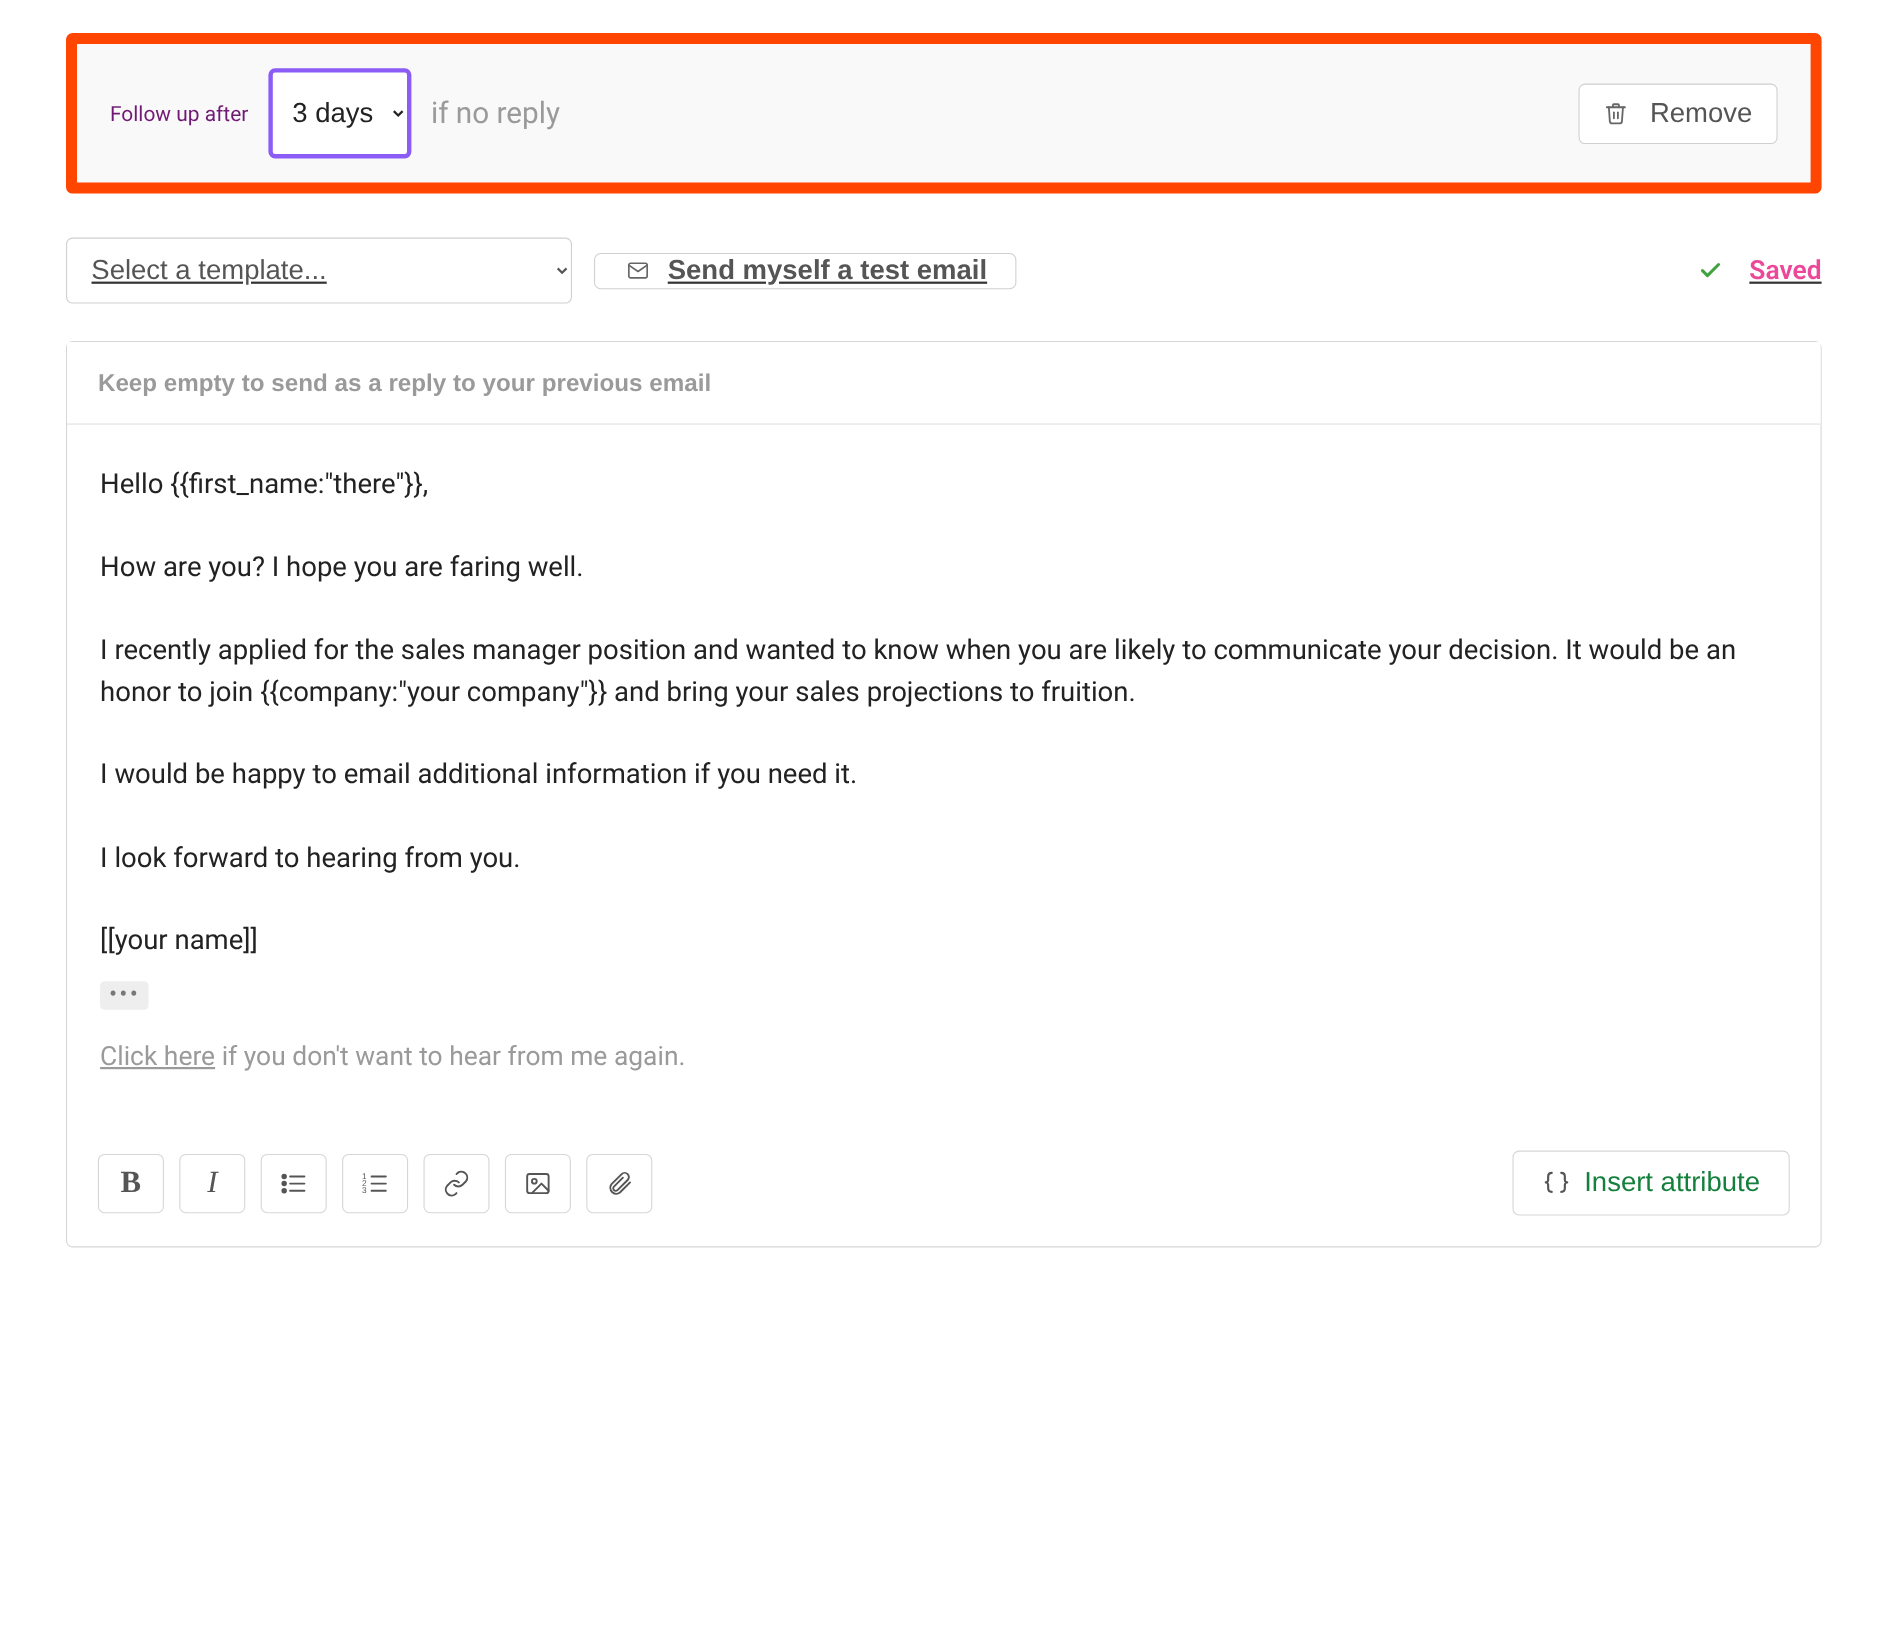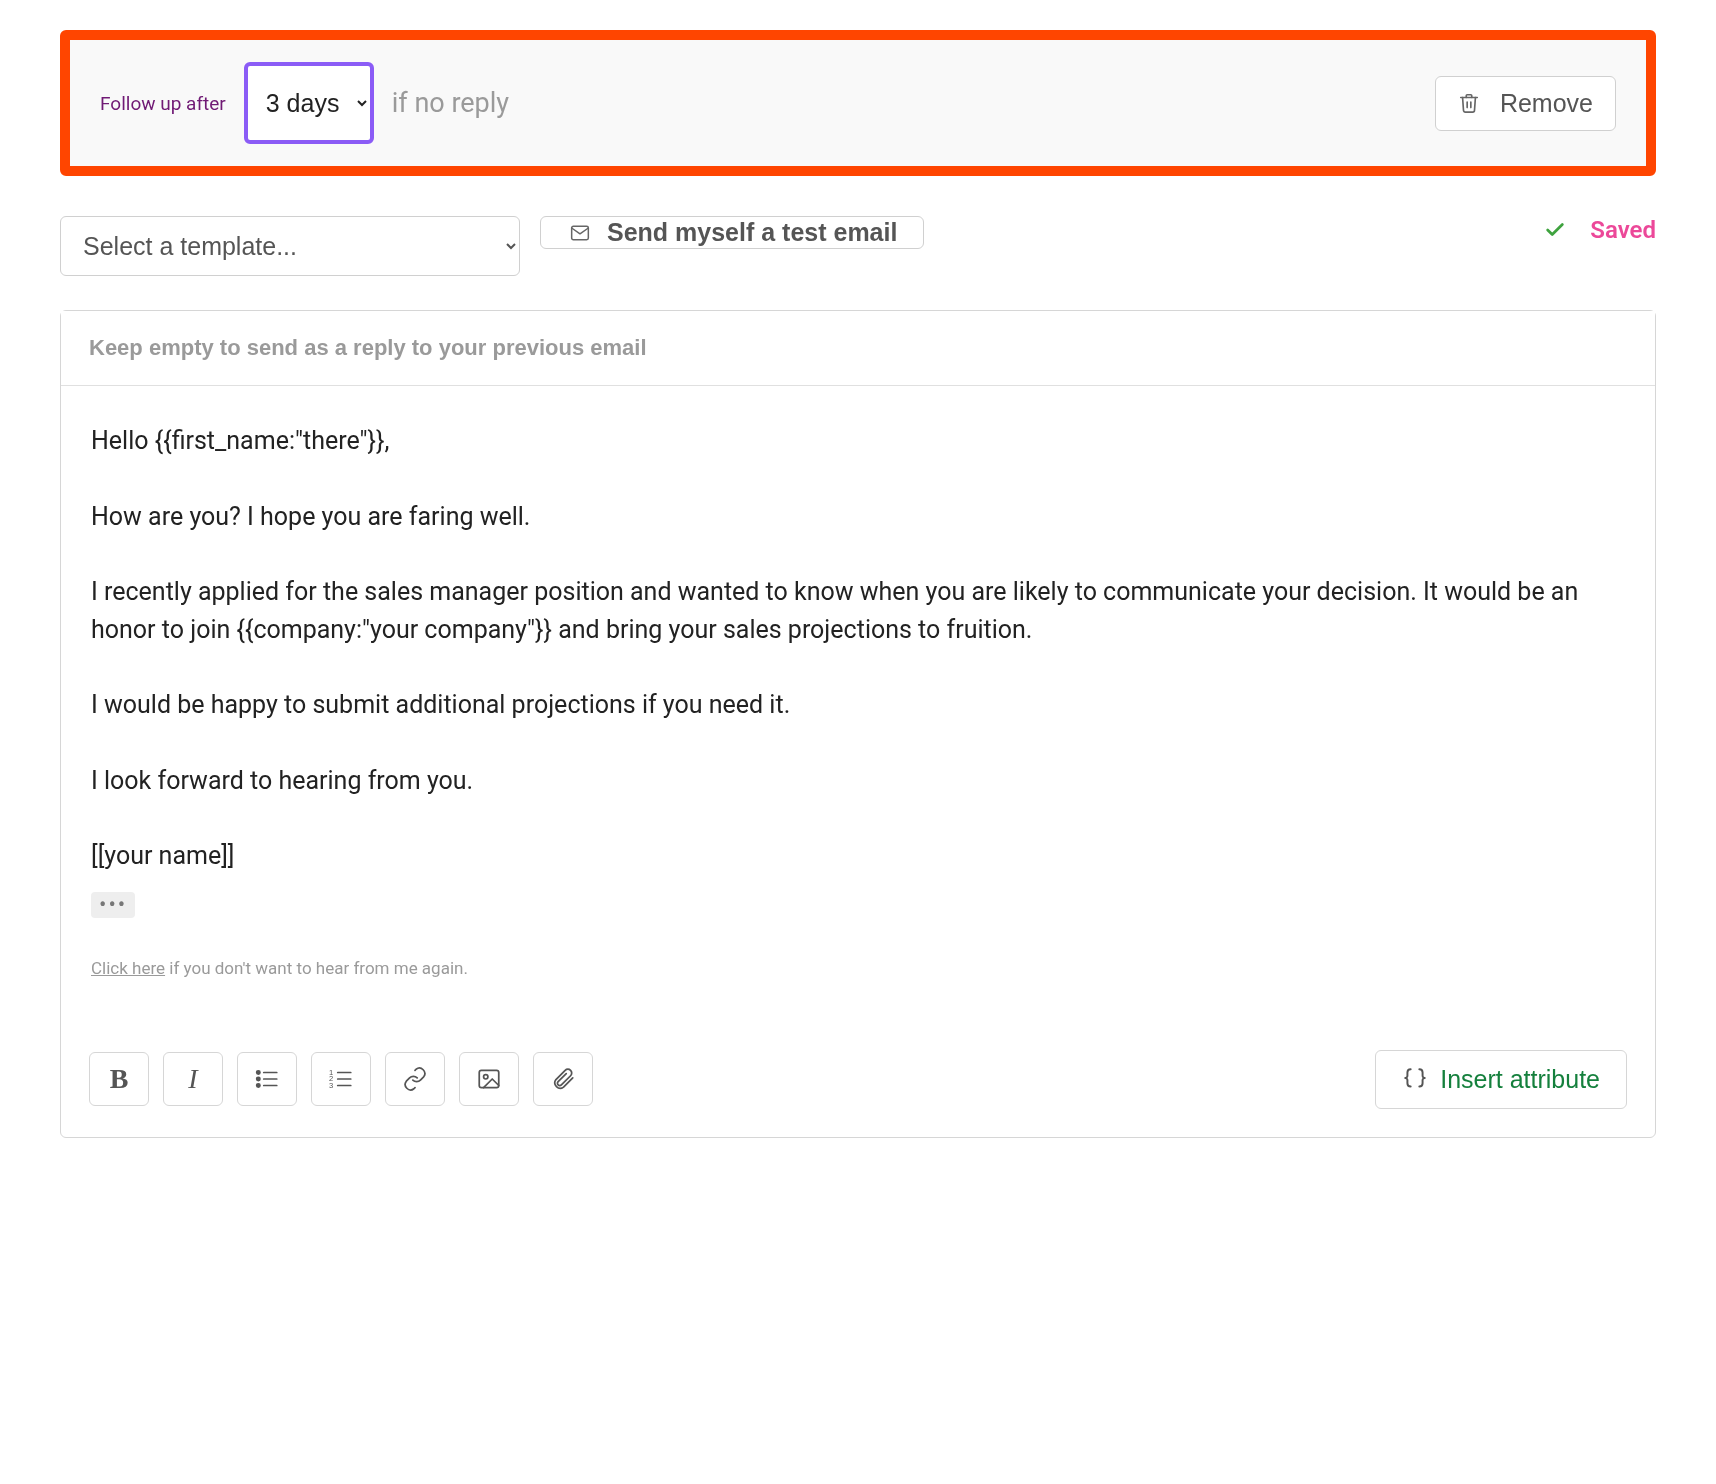--- a/index.html
+++ b/index.html
@@ -38,23 +38,24 @@
     border: 1px solid #d0d0d0;
     border-radius: 6px;
     padding: 12px 22px;
     cursor: pointer;
   }
   .remove-btn svg { width: 22px; height: 22px; stroke: #666; }
 
   
   .row2 {
     display: flex;
-    align-items: flex-start;
+    align-items: center;
     gap: 20px;
     margin-top: 40px;
+    text-decoration: underline;
   }
   .template-select {
     font-size: 25px;
     color: #555;
     padding: 14px 18px;
     border: 1px solid #d0d0d0;
     border-radius: 6px;
     background: #fff;
     min-width: 460px;
   }
@@ -109,21 +110,21 @@
   .ellipsis-pill {
     display: inline-block;
     background: #eee;
     border-radius: 4px;
     padding: 0 8px;
     color: #777;
     font-size: 22px;
     letter-spacing: 2px;
     line-height: 1.2;
   }
-  .unsub { color: #9a9a9a; font-size: 17px; margin-top: 34px; }
+  .unsub { color: #9a9a9a; font-size: 24px; margin-top: 20px; }
   .unsub .link { text-decoration: underline; cursor: pointer; }
 
   
   .toolbar {
     display: flex;
     align-items: center;
     gap: 14px;
     padding: 20px 28px 28px 28px;
   }
   .tbtn {
@@ -199,21 +200,21 @@
     </span>
   </div>
 
   <div class="editor-card">
     <input class="subject-input" type="text" placeholder="Keep empty to send as a reply to your previous email" style="">
 
     <div class="body-area">
       <p>Hello {{first_name:"there"}},</p>
       <p>How are you? I hope you are faring well.</p>
       <p>I recently applied for the sales manager position and wanted to know when you are likely to communicate your decision. It would be an honor to join {{company:"your company"}} and bring your sales projections to fruition.</p>
-      <p>I would be happy to submit additional projections if you need it.</p>
+      <p>I would be happy to email additional information if you need it.</p>
       <p>I look forward to hearing from you.</p>
       <p style="margin-bottom:10px;">[[your name]]</p>
       <span class="ellipsis-pill">•••</span>
       <p class="unsub">
         <span class="link">Click here</span><span> if you don't want to hear from me again.</span>
       </p>
     </div>
 
     <div class="toolbar">
       <button class="tbtn bold">B</button>

